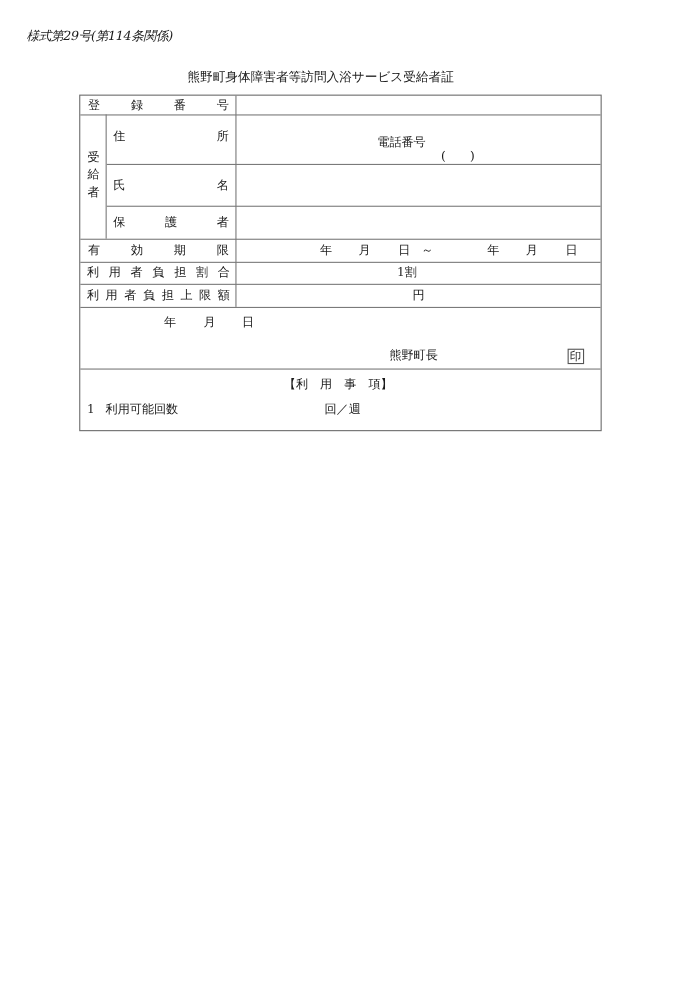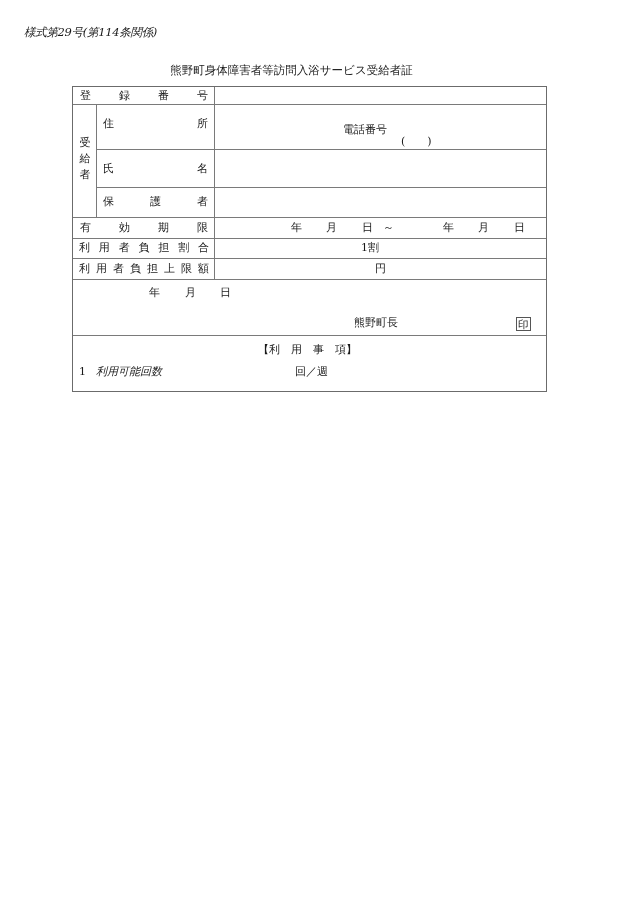--- a/index.html
+++ b/index.html
@@ -176,15 +176,15 @@
   <div class="cell-text" style="left:302px; top:175px;">円</div>
 
   <div class="cell-text" style="left:76px; top:199px;">年</div>
   <div class="cell-text" style="left:112px; top:199px;">月</div>
   <div class="cell-text" style="left:147px; top:199px;">日</div>
   <div class="cell-text" style="left:281px; top:229px;">熊野町長</div>
   <span class="seal" style="left:443px; top:230px;">印</span>
 
   <div class="cell-text" style="left:185px; top:256px;">【利　用　事　項】</div>
   <div class="cell-text" style="left:6px; top:278px;">1</div>
-  <div class="cell-text" style="left:23px; top:278px;font-style:italic;">利用可能回数</div>
+  <div class="cell-text" style="left:23px; top:278px;">利用可能回数</div>
   <div class="cell-text" style="left:222px; top:278px;">回／週</div>
 </div>
 
 </body></html>

